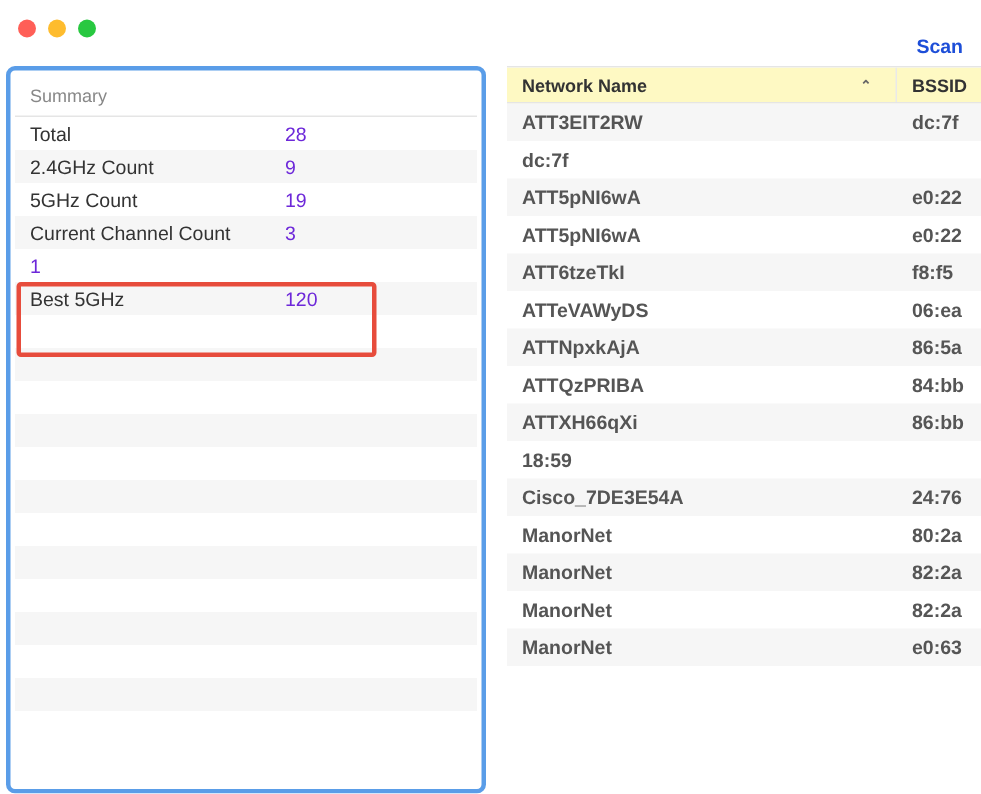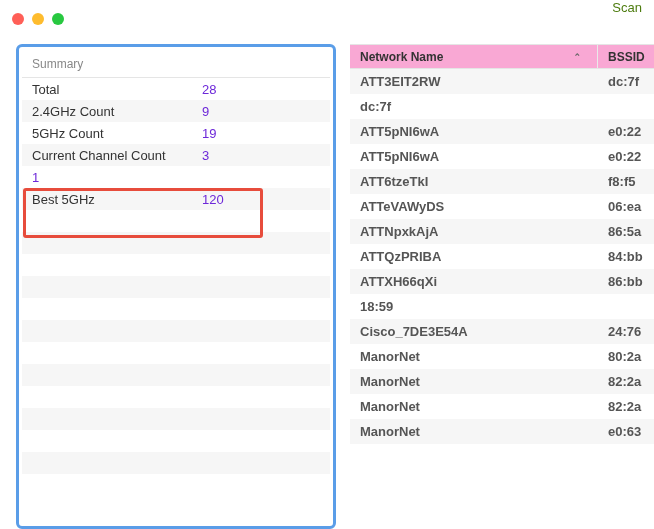--- a/index.html
+++ b/index.html
@@ -35,28 +35,28 @@
     }
     .tl-close { background: #ff5f57; }
     .tl-min { background: #febc2e; }
     .tl-max { background: #28c840; }
     .toolbar-right {
       position: absolute;
       right: 12px;
       top: 0;
       height: 38px;
       display: flex;
-      align-items: flex-start;
+      align-items: flex-end;
       font-size: 13px;
-      font-weight: 400;
-      color: #4d7c0f;
+      font-weight: 700;
+      color: #1d4ed8;
     }
     .content {
       display: flex;
-      padding: 6px 0 0 16px;
+      padding: 6px 0 0 4px;
       gap: 14px;
       height: calc(100% - 38px);
     }
     .summary-panel {
       width: 320px;
       border: 3px solid #5a9de8;
       border-radius: 6px;
       padding: 3px;
       background: #fff;
       flex-shrink: 0;
@@ -110,21 +110,21 @@
       overflow: hidden;
     }
     .network-header {
       height: 24px;
       display: flex;
       align-items: flex-end;
       border-bottom: 1px solid #e5e5e5;
       font-size: 12px;
       font-weight: 600;
       color: #333;
-      background: #f9a8d4;
+      background: #fef9c3;
     }
     .network-header-cell {
       padding: 0 10px;
       display: flex;
       align-items: center;
       height: 100%;
       border-right: 1px solid #e9e9e9;
     }
     .nh-name {
       flex: 1;

